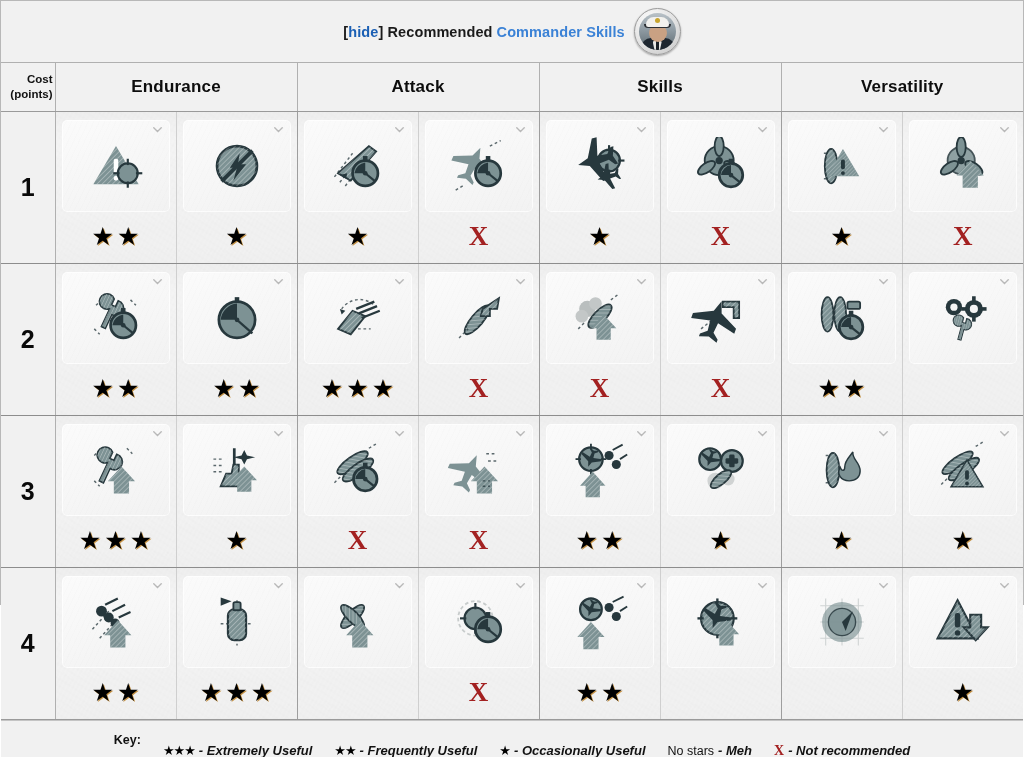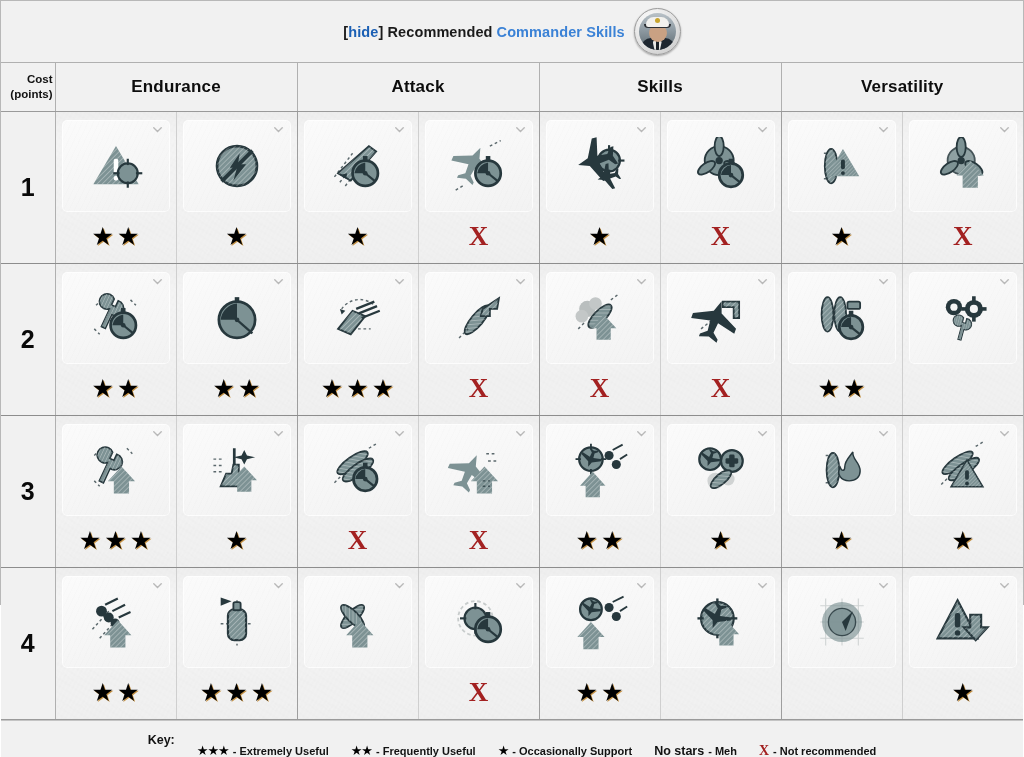--- a/index.html
+++ b/index.html
@@ -245,23 +245,23 @@
     border-top: 1px solid #c4c4c4;
   }
   .key-label { font-weight: bold; }
   .key-item {
     display: inline-flex;
     align-items: baseline;
     gap: 4px;
     white-space: nowrap;
   }
   .key-stars { font-size: 13px; letter-spacing: -1px; color: #000; }
-  .key-desc { font-weight: bold; font-size: 11px; }
+  .key-desc { font-style: italic; font-weight: bold; font-size: 13px; }
   .key-x { color: #a32121; font-weight: bold; font-family: "Liberation Serif", serif; font-size: 14px; }
-  .key-plain { font-weight: bold; margin-top: 23px; }
+  .key-plain { font-weight: normal; margin-top: 23px; }
 </style>
 </head>
 <body>
 
 <div id="app">
 
   <div class="header">
     <span class="header-text"><span class="bracket">[</span><span class="hide-link">hide</span><span class="bracket">]</span> <span>Recommended</span><span class="skills-link">Commander Skills</span></span>
     <div class="portrait">
       <div class="portrait-inner">
@@ -1368,21 +1368,21 @@
         <span class="key-item">
           <span class="key-stars">★★★</span>
           <span class="key-desc">- Extremely Useful</span>
         </span>
         <span class="key-item">
           <span class="key-stars">★★</span>
           <span class="key-desc">- Frequently Useful</span>
         </span>
         <span class="key-item">
           <span class="key-stars">★</span>
-          <span class="key-desc">- Occasionally Support</span>
+          <span class="key-desc">- Occasionally Useful</span>
         </span>
         <span class="key-item">
           <span class="key-plain">No stars</span>
           <span class="key-desc">- Meh</span>
         </span>
         <span class="key-item">
           <span class="key-x">X</span>
           <span class="key-desc">- Not recommended</span>
         </span>
       </span>

